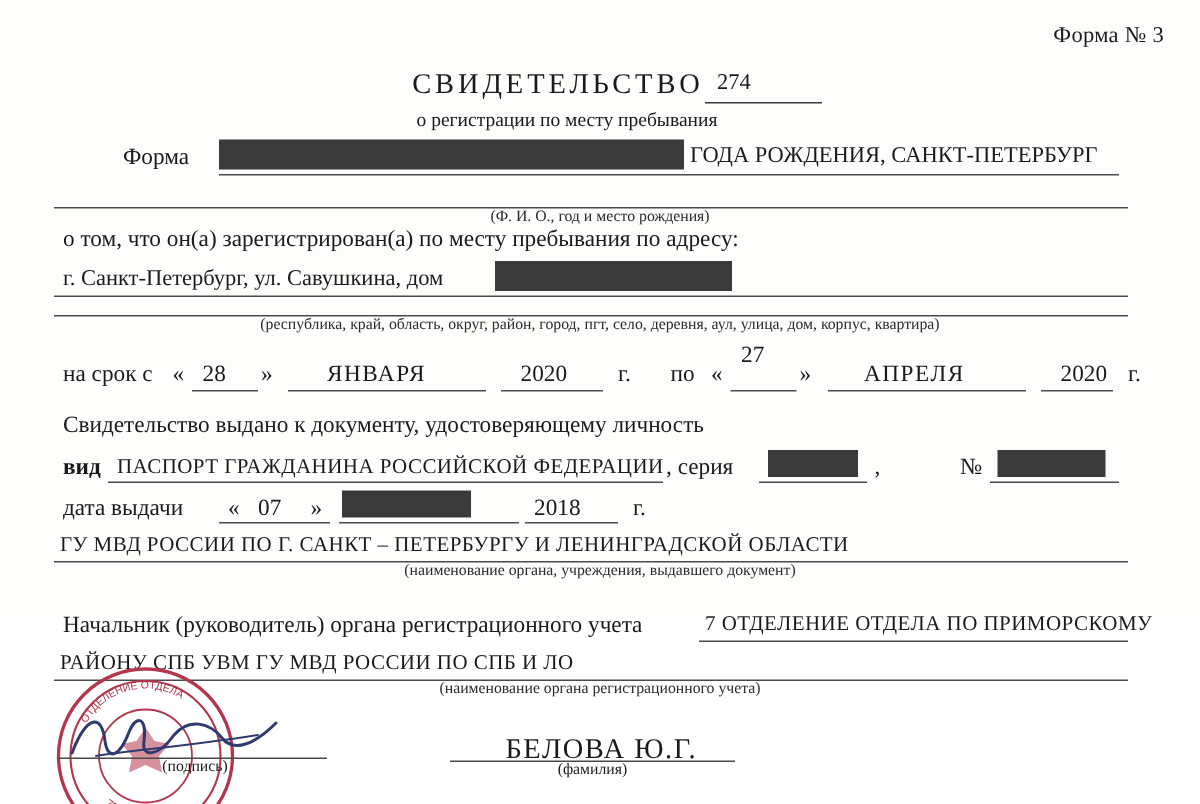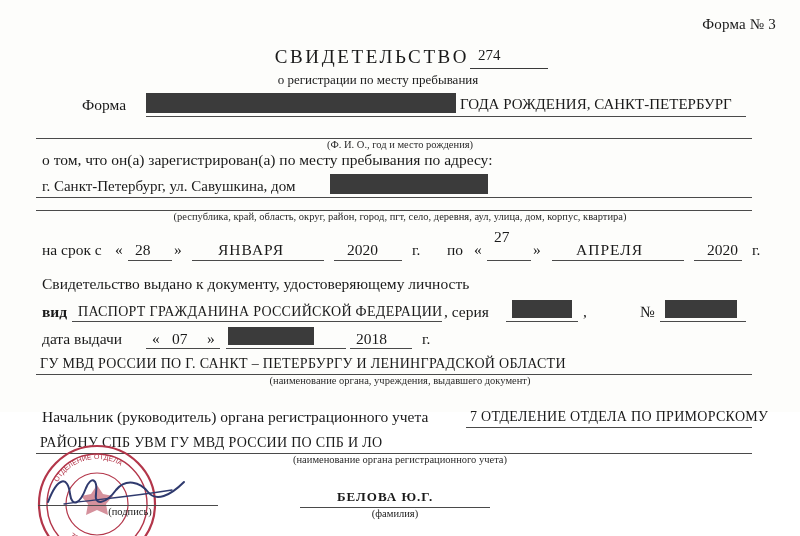--- a/index.html
+++ b/index.html
@@ -121,23 +121,22 @@
     height: 44px;
   }
   .signature svg { display: block; }
 
   .sig-line {
     position: absolute;
     border-bottom: 1px solid #4a4a4a;
   }
   .fio-name {
     position: absolute;
-    font-size: 13px;
+    font-size: 19px;
     letter-spacing: 1px;
-    font-weight: bold;
   }
   .mini-cap {
     position: absolute;
     font-size: 10.5px;
     text-align: center;
   }
   .quote { font-size: 15.5px; }
 </style>
 </head>
 <body>

